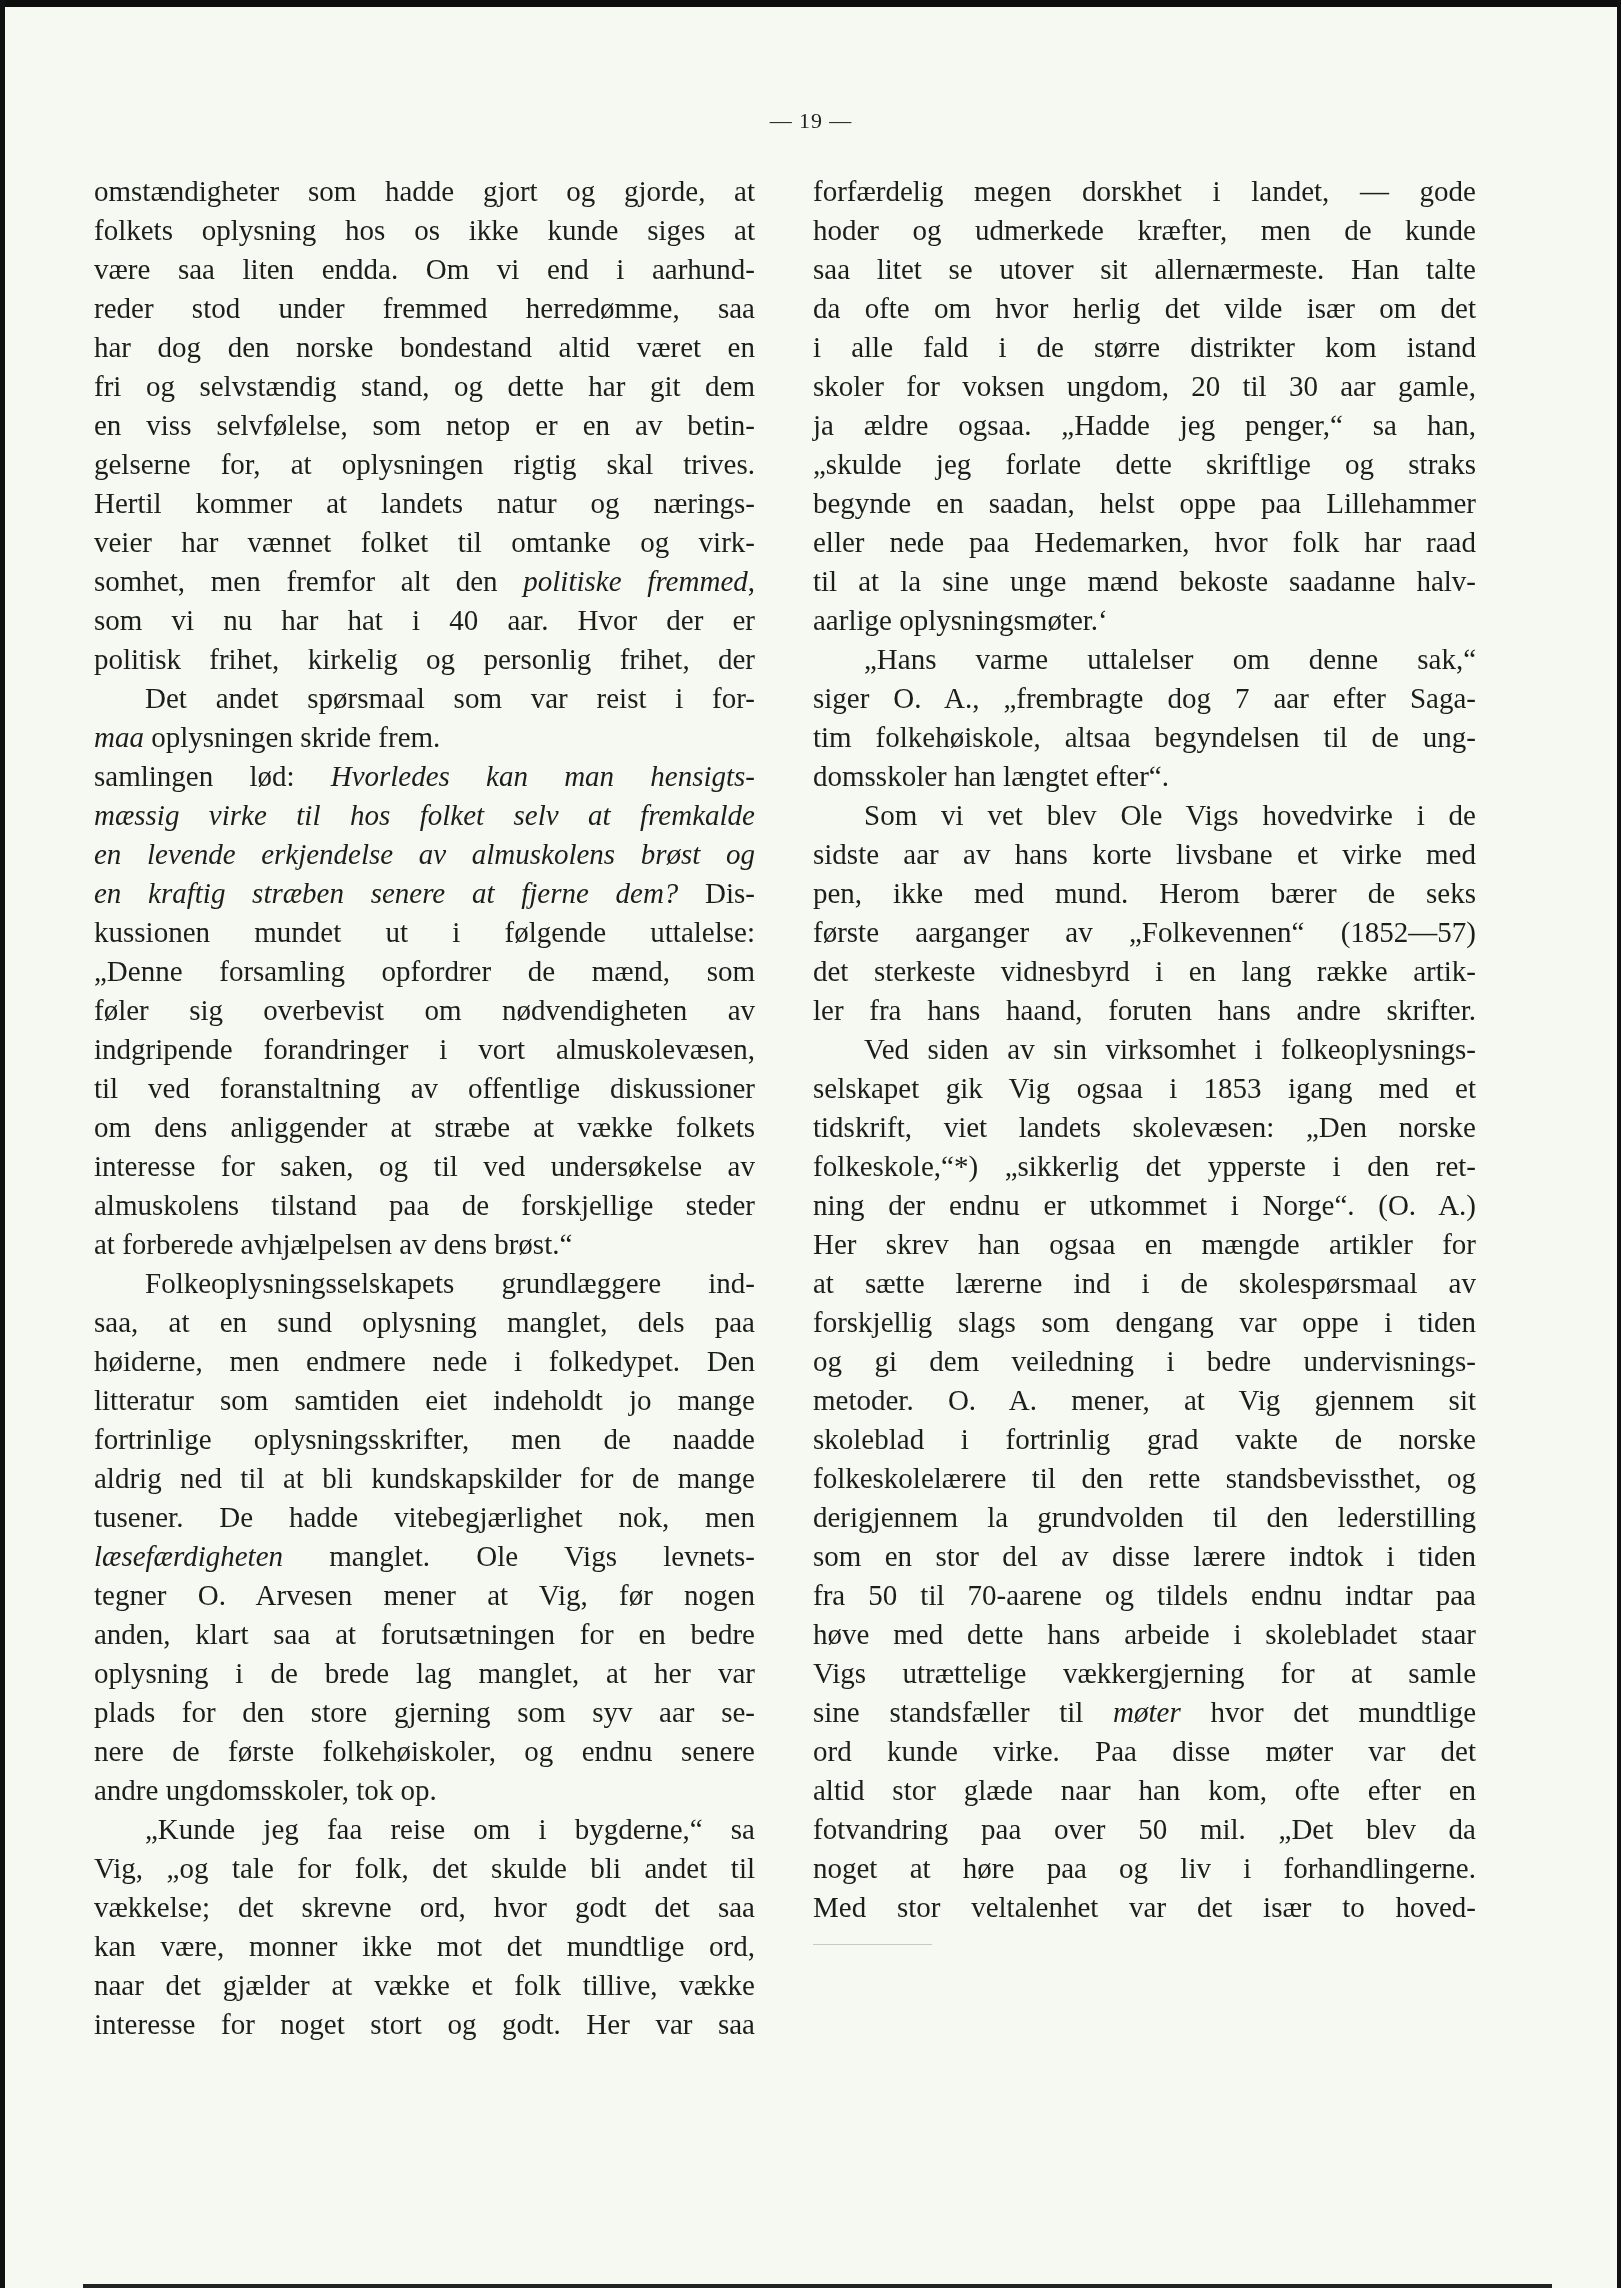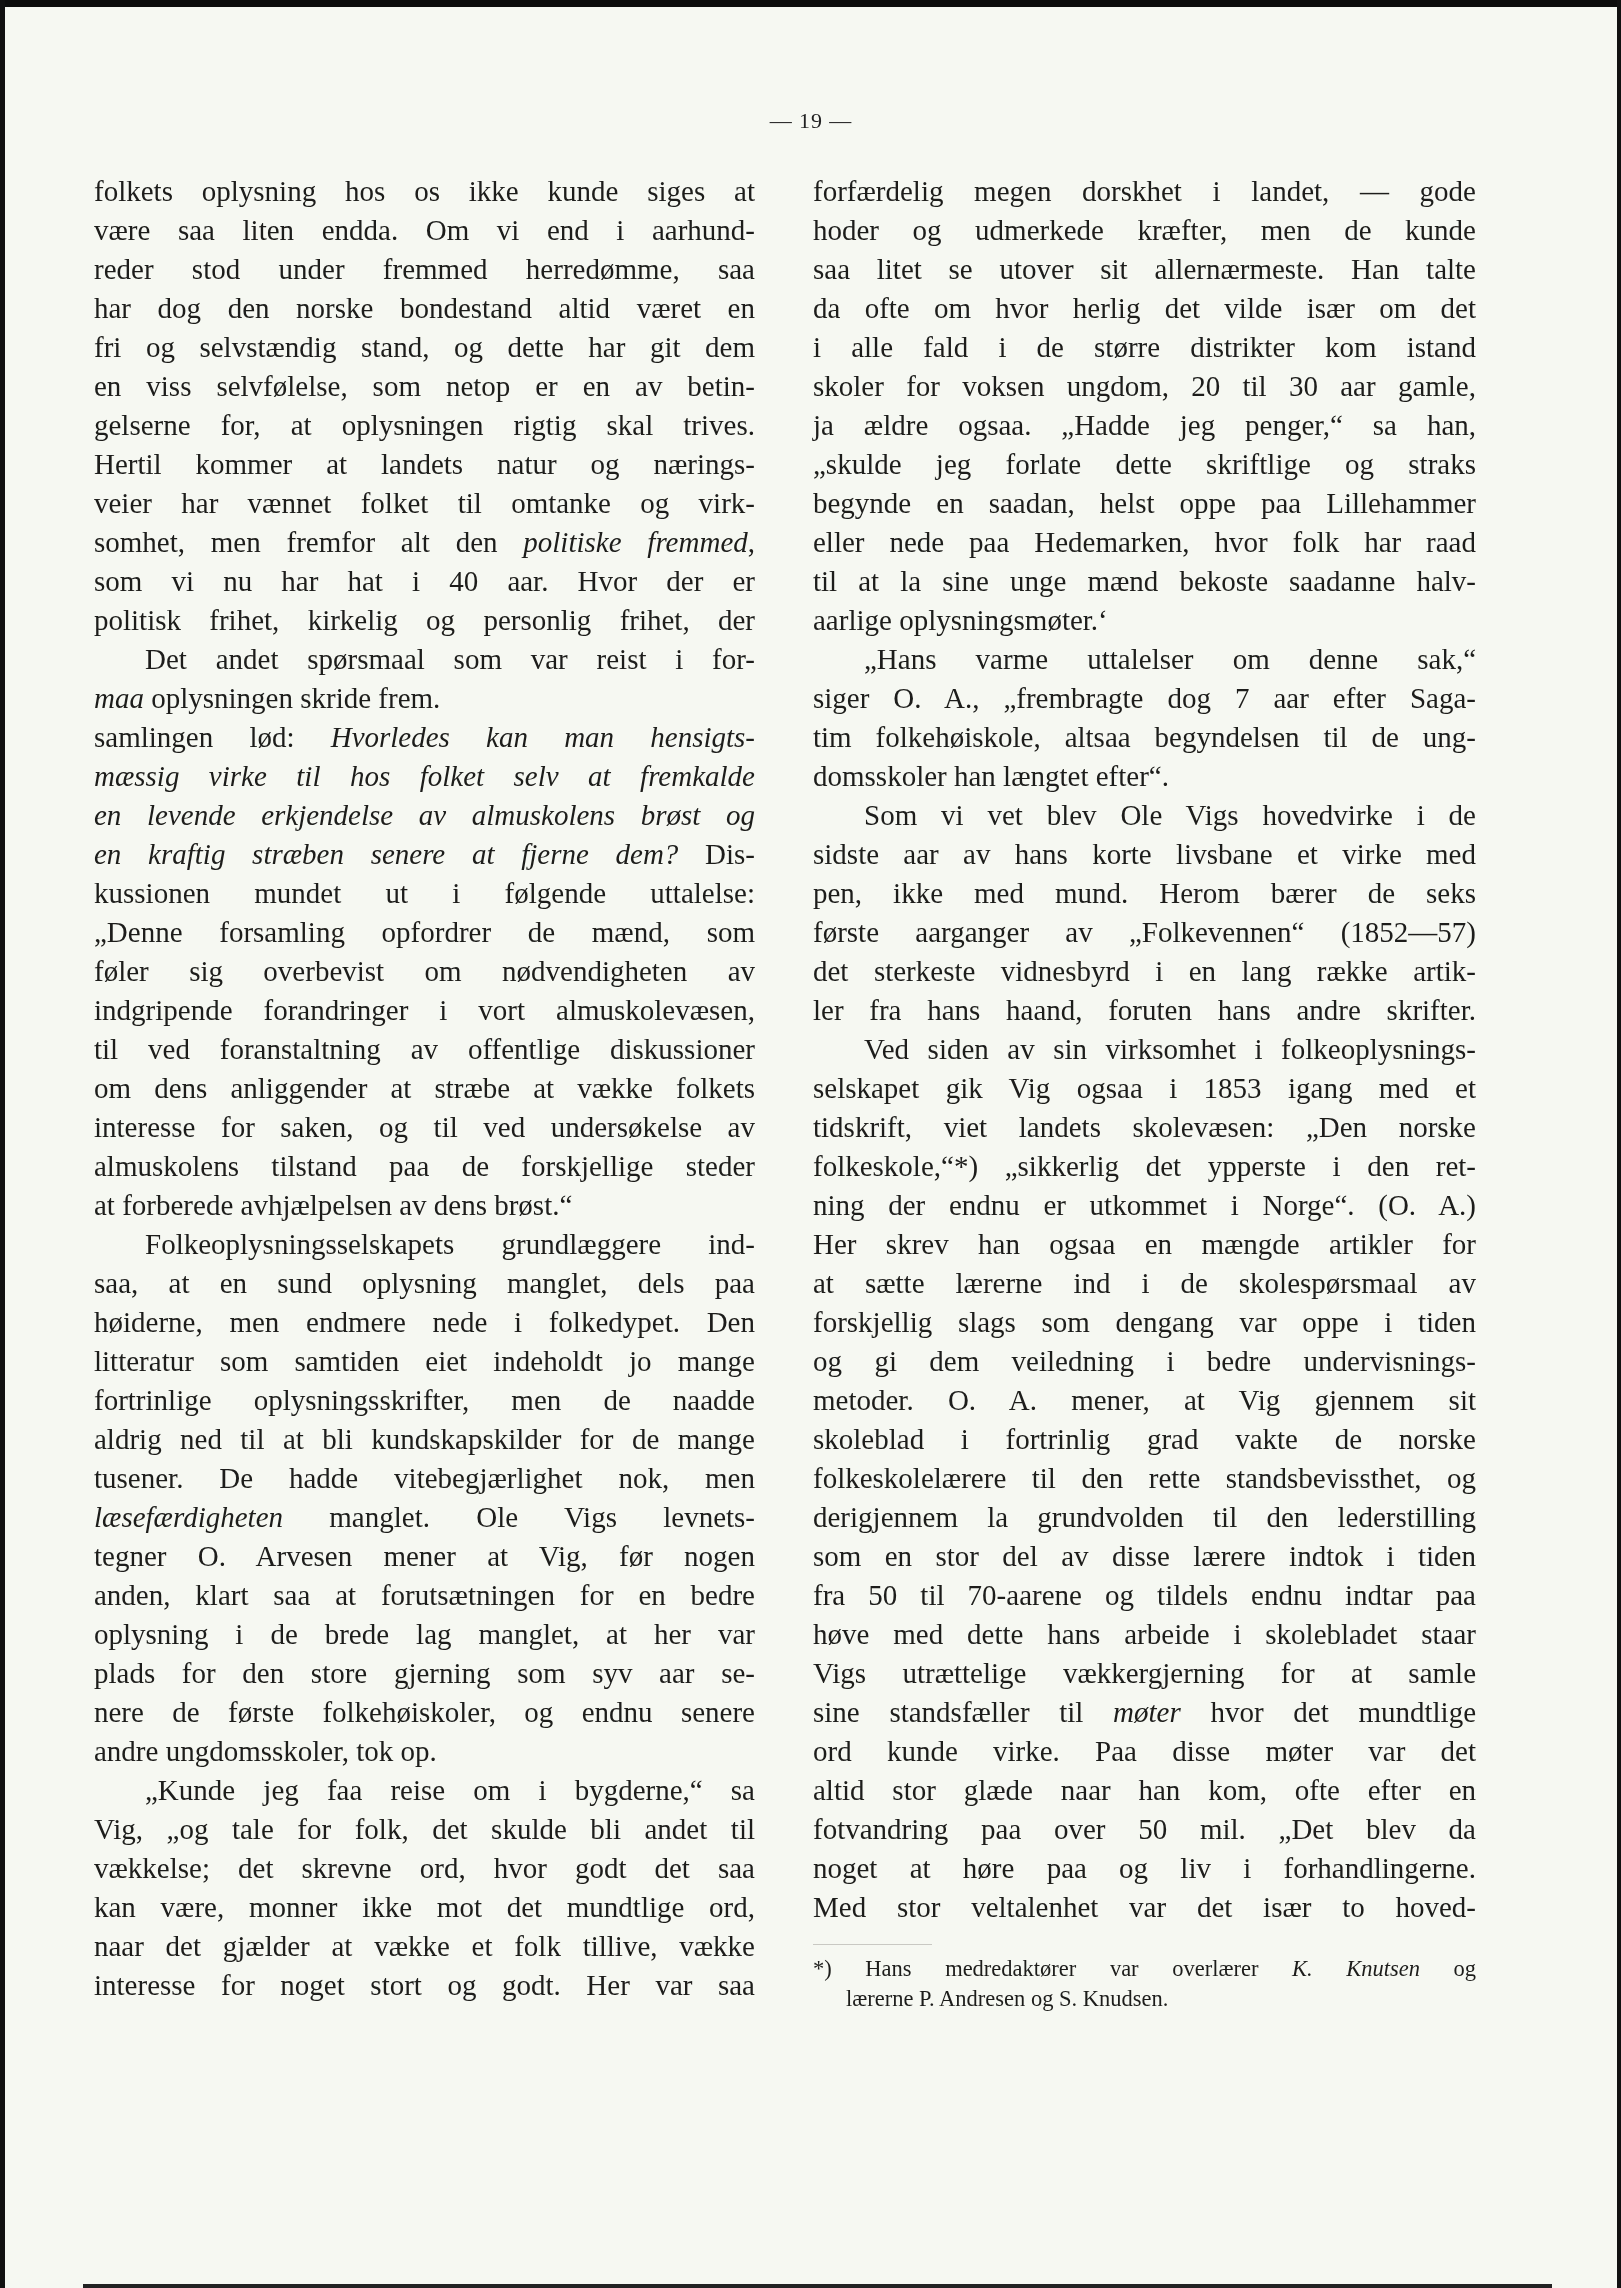--- a/index.html
+++ b/index.html
@@ -43,20 +43,21 @@
 <body>
 
 <div class="frame-top"></div>
 <div class="frame-left"></div>
 <div class="frame-right"></div>
 <div class="frame-bottom"></div>
 
 <div class="page-number">— 19 —</div>
 
 <div class="column col-left" id="col-left">
+    <span class="line">omstændigheter som hadde gjort og gjorde, at</span>
     <span class="line">folkets oplysning hos os ikke kunde siges at</span>
     <span class="line">være saa liten endda.  Om vi end i aarhund-</span>
     <span class="line">reder stod under fremmed herredømme, saa</span>
     <span class="line">har dog den norske bondestand altid været en</span>
     <span class="line">fri og selvstændig stand, og dette har git dem</span>
     <span class="line">en viss selvfølelse, som netop er en av betin-</span>
     <span class="line">gelserne for, at oplysningen rigtig skal trives.</span>
     <span class="line">Hertil kommer at landets natur og nærings-</span>
     <span class="line">veier har vænnet folket til omtanke og virk-</span>
     <span class="line"><span>somhet, men fremfor alt den </span><i>politiske fremmed</i><span>,</span></span>
@@ -141,18 +142,14 @@
       <span class="line">høve med dette hans arbeide i skolebladet staar</span>
       <span class="line">Vigs utrættelige vækkergjerning for at samle</span>
       <span class="line"><span>sine standsfæller til </span><i>møter</i><span> hvor det mundtlige</span></span>
       <span class="line">ord kunde virke.  Paa disse møter var det</span>
       <span class="line">altid stor glæde naar han kom, ofte efter en</span>
       <span class="line">fotvandring paa over 50 mil.  „Det blev da</span>
       <span class="line">noget at høre paa og liv i forhandlingerne.</span>
       <span class="line">Med stor veltalenhet var det især to hoved-</span>
     </div>
   <div class="footnote-rule"></div>
-  <div class="footnote">
-    <span class="line first"><span>*) Hans medredaktører var overlærer </span><span class="it">K. Knutsen</span><span> og</span></span>
-    <span class="line last">lærerne P. Andresen og S. Knudsen.</span>
-  </div>
 </div>
 
 
 </body></html>

